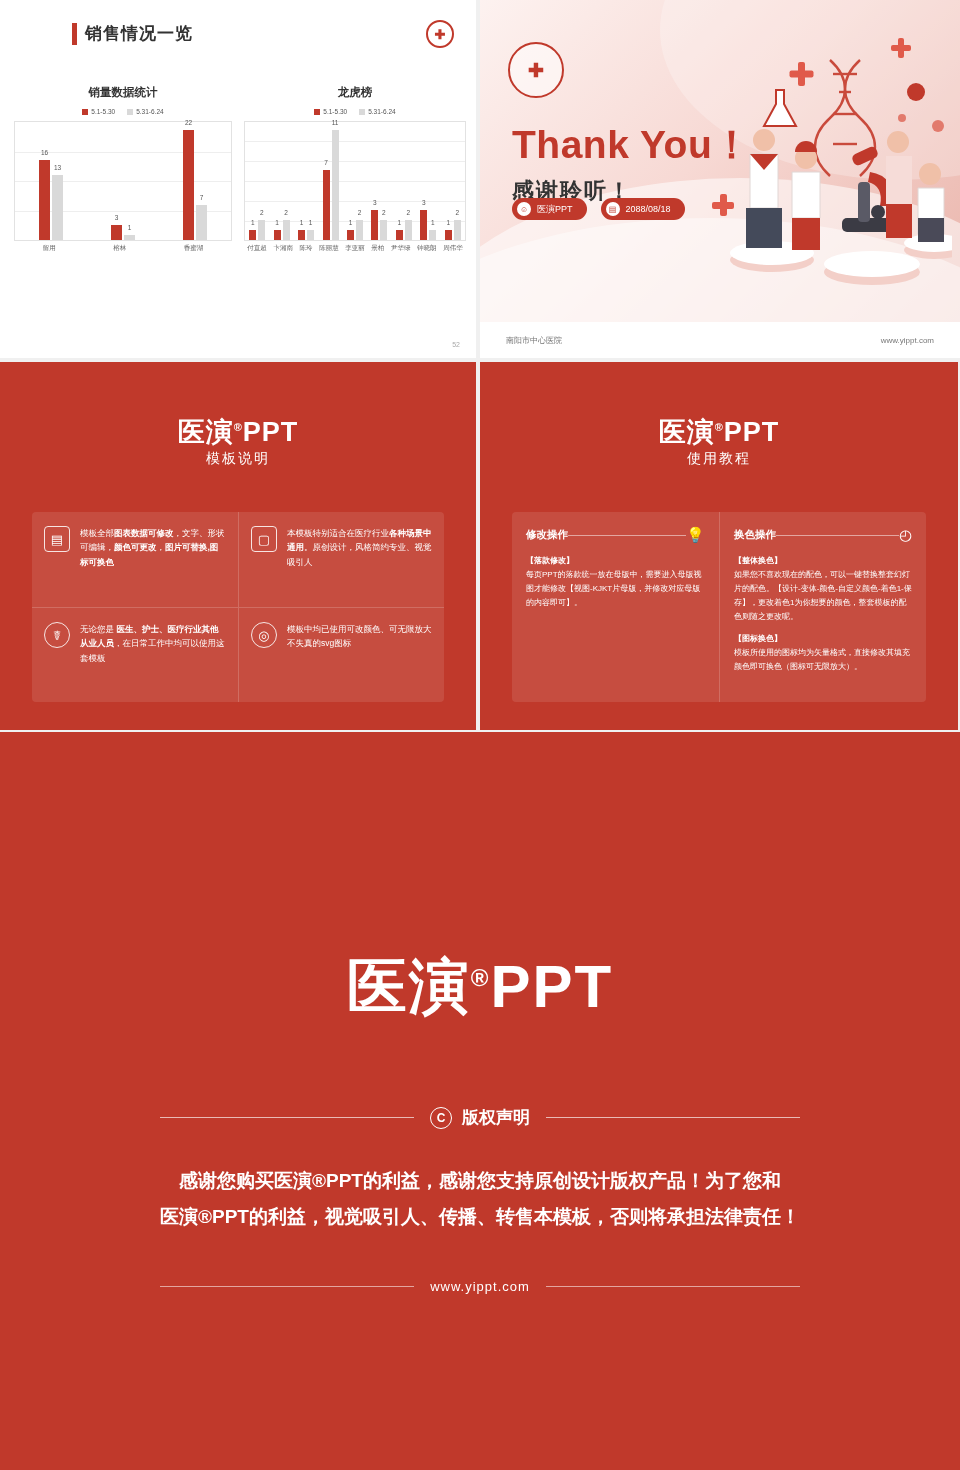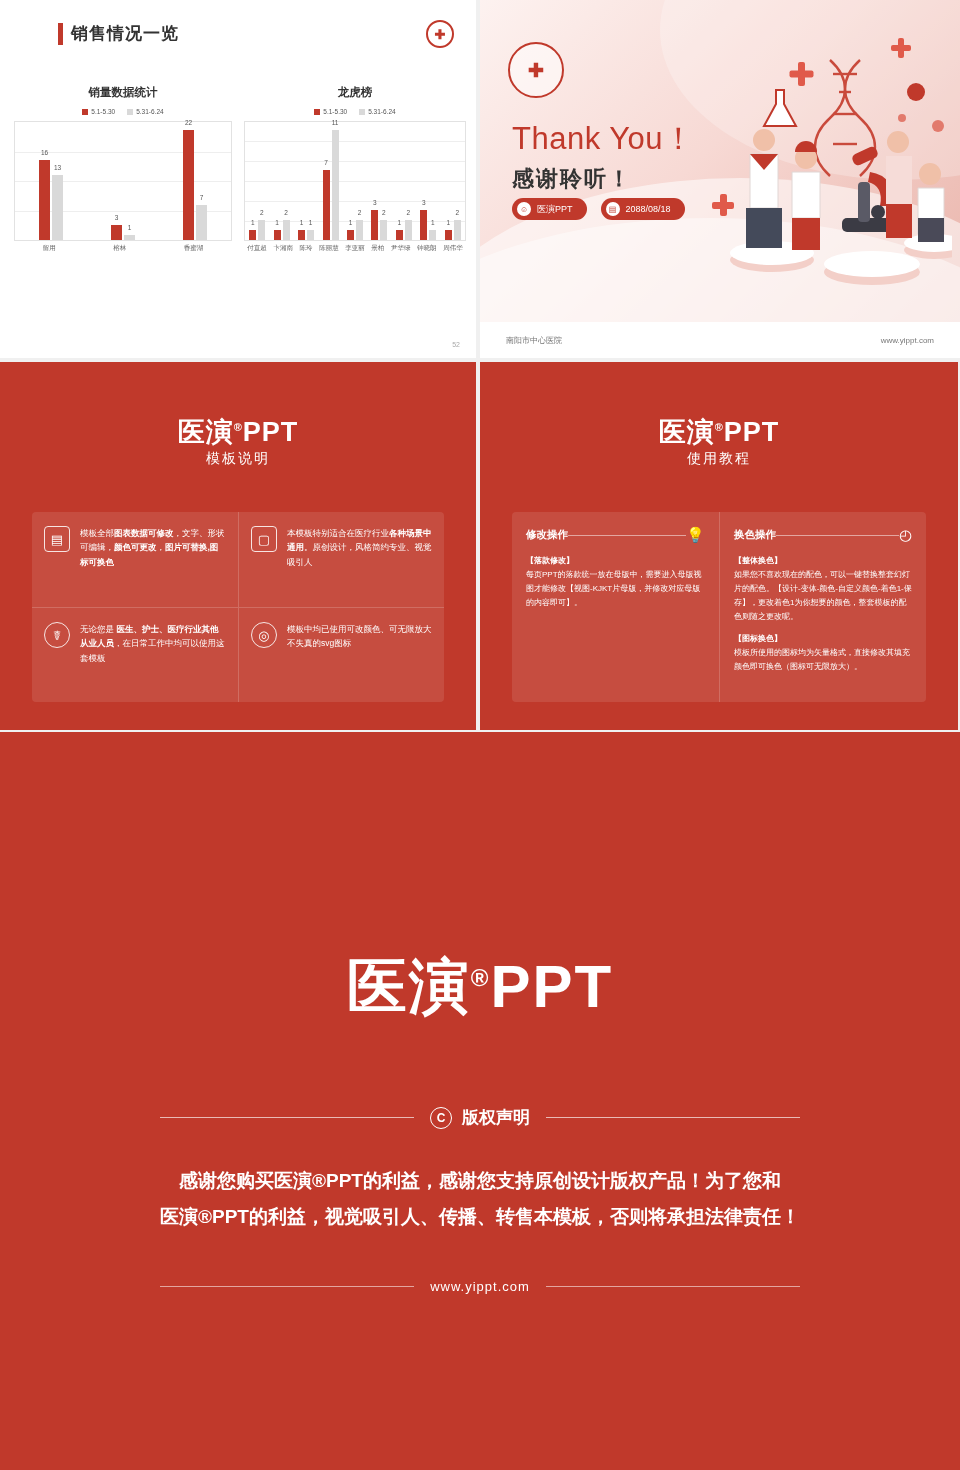--- a/index.html
+++ b/index.html
@@ -10,21 +10,21 @@
     font-family: "Liberation Sans", sans-serif;
     overflow: hidden;
   }
   .deck { width: 960px; height: 1470px; position: relative; }
 
   
   .slide1 {
     position: absolute; left: 0; top: 0; width: 478px; height: 360px;
     background: #ffffff; border-right: 2px solid #f0f0f0; border-bottom: 2px solid #f0f0f0;
   }
-  .s1-titlebar { position: absolute; left: 14px; top: 22px; display: flex; align-items: center; padding-left: 44px; }
+  .s1-titlebar { position: absolute; left: 28px; top: 22px; display: flex; align-items: center; padding-left: 44px; }
   .s1-titlebar .bar { width: 5px; height: 22px; background: #c0392b; margin-right: 8px; }
   .s1-title { font-size: 17px; font-weight: bold; color: #333; letter-spacing: 1px; }
   .s1-logo {
     position: absolute; right: 22px; top: 20px; width: 28px; height: 28px;
     border-radius: 50%; border: 2px solid #c0392b; color: #c0392b;
     font-size: 13px; display: flex; align-items: center; justify-content: center;
     font-weight: bold;
   }
   .chart-block { position: absolute; top: 85px; }
   .chart-block.left { left: 14px; width: 218px; }
@@ -75,21 +75,21 @@
     position: absolute; right: -180px; top: -120px; width: 480px; height: 300px;
     border-radius: 50%; background: rgba(255,255,255,0.25);
   }
   .s2-crest {
     position: absolute; left: 28px; top: 42px; width: 56px; height: 56px;
     border-radius: 50%; border: 2px solid #c0392b; color: #c0392b;
     display: flex; align-items: center; justify-content: center; font-size: 19px; font-weight: bold;
     background: rgba(255,255,255,.5);
   }
   .s2-thank { position: absolute; left: 32px; top: 118px; }
-  .s2-thank h1 { font-size: 31px; color: #c0392b; font-weight: normal; letter-spacing: .5px; }
+  .s2-thank h1 { font-size: 39px; color: #c0392b; font-weight: bold; letter-spacing: .5px; }
   .s2-thank h2 { font-size: 22px; color: #333; font-weight: bold; margin-top: 4px; letter-spacing: 2px; }
   .s2-pills { position: absolute; left: 32px; top: 198px; display: flex; gap: 14px; }
   .pill {
     display: flex; align-items: center; gap: 6px; background: #c0392b; color: #fff;
     border-radius: 12px; padding: 4px 14px 4px 5px; font-size: 9px;
   }
   .pill .ic {
     width: 14px; height: 14px; border-radius: 50%; background: #fff; color: #c0392b;
     font-size: 8px; display: flex; align-items: center; justify-content: center;
   }

